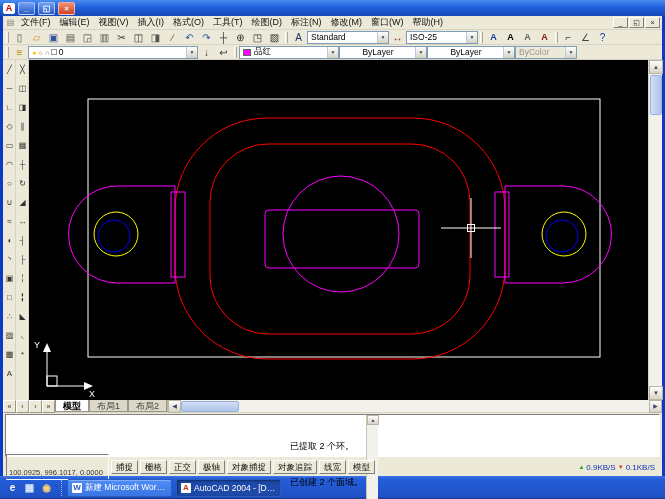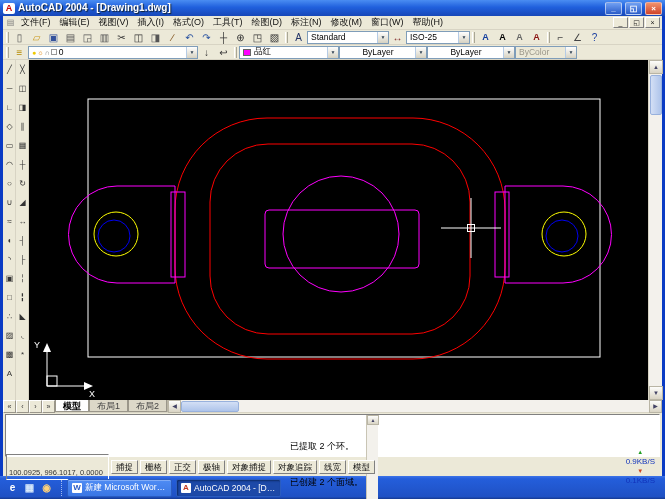--- a/index.html
+++ b/index.html
@@ -82,21 +82,21 @@
   .cmd-lines { flex:1; padding:1px 3px; font-size:9px; line-height:12px; color:#000; white-space:pre; overflow:hidden; }
   .cmd-vs { width:12px; background:#f3f1ec; border-left:1px solid #c9c5b5; display:flex; flex-direction:column; }
   .cmd-sb { width:12px; height:10px; font-size:5px; line-height:9px; }
 
   
   .statusbar { height:18px; display:flex; align-items:center; gap:2px; padding:0 3px; background:#ece9d8; font-size:9px; }
   .coords { width:103px; height:14px; border:1px solid; border-color:#808080 #fff #fff #808080;
     font-size:7.5px; line-height:12px; padding:12px 2px; color:#333; white-space:nowrap; overflow:hidden; flex:none; }
   .sbtn { height:14px; background:#ece9d8; border:1px solid; border-color:#fff #808080 #808080 #fff;
     font-size:8.5px; line-height:12px; padding:0 4px; color:#111; white-space:nowrap; flex:none; }
-  .net { display:flex; align-items:center; gap:2px; margin-left:auto; font-size:8px; color:#1133bb; padding-right:4px;flex-direction:column; }
+  .net { display:flex; align-items:center; gap:2px; margin-left:auto; font-size:8px; color:#1133bb; padding-right:4px; }
   .net .arrow-up { color:#22a022; font-size:6px; }
   .net .arrow-down { color:#cc4422; font-size:6px; }
 
   
   .taskbar { height:23px; width:665px; display:flex; align-items:center;
     background:linear-gradient(180deg,#3d74e8 0%,#245edb 12%,#1f51c4 90%,#16398f 100%); }
   .startbtn { height:23px; padding:0 14px 0 6px; display:flex; align-items:center; gap:4px; flex:none;
     background:linear-gradient(180deg,#5abe5a 0%,#3d9e3d 45%,#2f7d2f 100%); border-radius:0 9px 9px 0;
     color:#fff; font:bold italic 11px/23px "Liberation Sans",sans-serif; text-shadow:1px 1px 1px #143; }
   .flag { width:9px; height:9px; display:grid; grid-template-columns:4px 4px; grid-gap:1px; flex:none; }
@@ -118,21 +118,20 @@
   .trayicon { font-size:7px; line-height:23px; }
   .clock { color:#fff; font-size:10px; margin-left:4px; text-shadow:1px 1px 1px #066; }
 </style>
 </head>
 <body>
 
 <div class="screen">
 
   <div class="titlebar">
     <span class="applogo">A</span>
-    <span class="title-text">AutoCAD 2004 - [Drawing1.dwg]</span>
     <button class="wbtn">_</button>
     <button class="wbtn">◱</button>
     <button class="wbtn close">×</button>
   </div>
 
   <div class="client">
 
     <div class="menubar">
       <span class="docicon">▤</span>
 
@@ -176,21 +175,21 @@
           <button class="tbtn" style="color: rgb(51, 51, 51);">◳</button>
           <button class="tbtn" style="color: rgb(51, 51, 51);">▧</button>
         </span>
       <span class="grip"></span>
       <button class="tbtn" style="color:#223366">A</button>
       <div class="combo" style="width:82px">
         <span class="cval">Standard</span>
         <span class="carrow">▼</span>
       </div>
       <button class="tbtn" style="color:#7a1f1f">↔</button>
-      <div class="combo" style="width:64px">
+      <div class="combo" style="width:72px">
         <span class="cval">ISO-25</span>
         <span class="carrow">▼</span>
       </div>
       <span class="grip"></span>
       <span style="display:flex">
 
       <button class="tbtn" style="font-weight: bold; font-size: 9px; color: rgb(18, 61, 158);">A</button>
           <button class="tbtn" style="font-weight: bold; font-size: 9px; color: rgb(0, 0, 0);">A</button>
           <button class="tbtn" style="font-weight: bold; font-size: 9px; color: rgb(102, 102, 102);">A</button>
           <button class="tbtn" style="font-weight: bold; font-size: 9px; color: rgb(138, 17, 17);">A</button>

